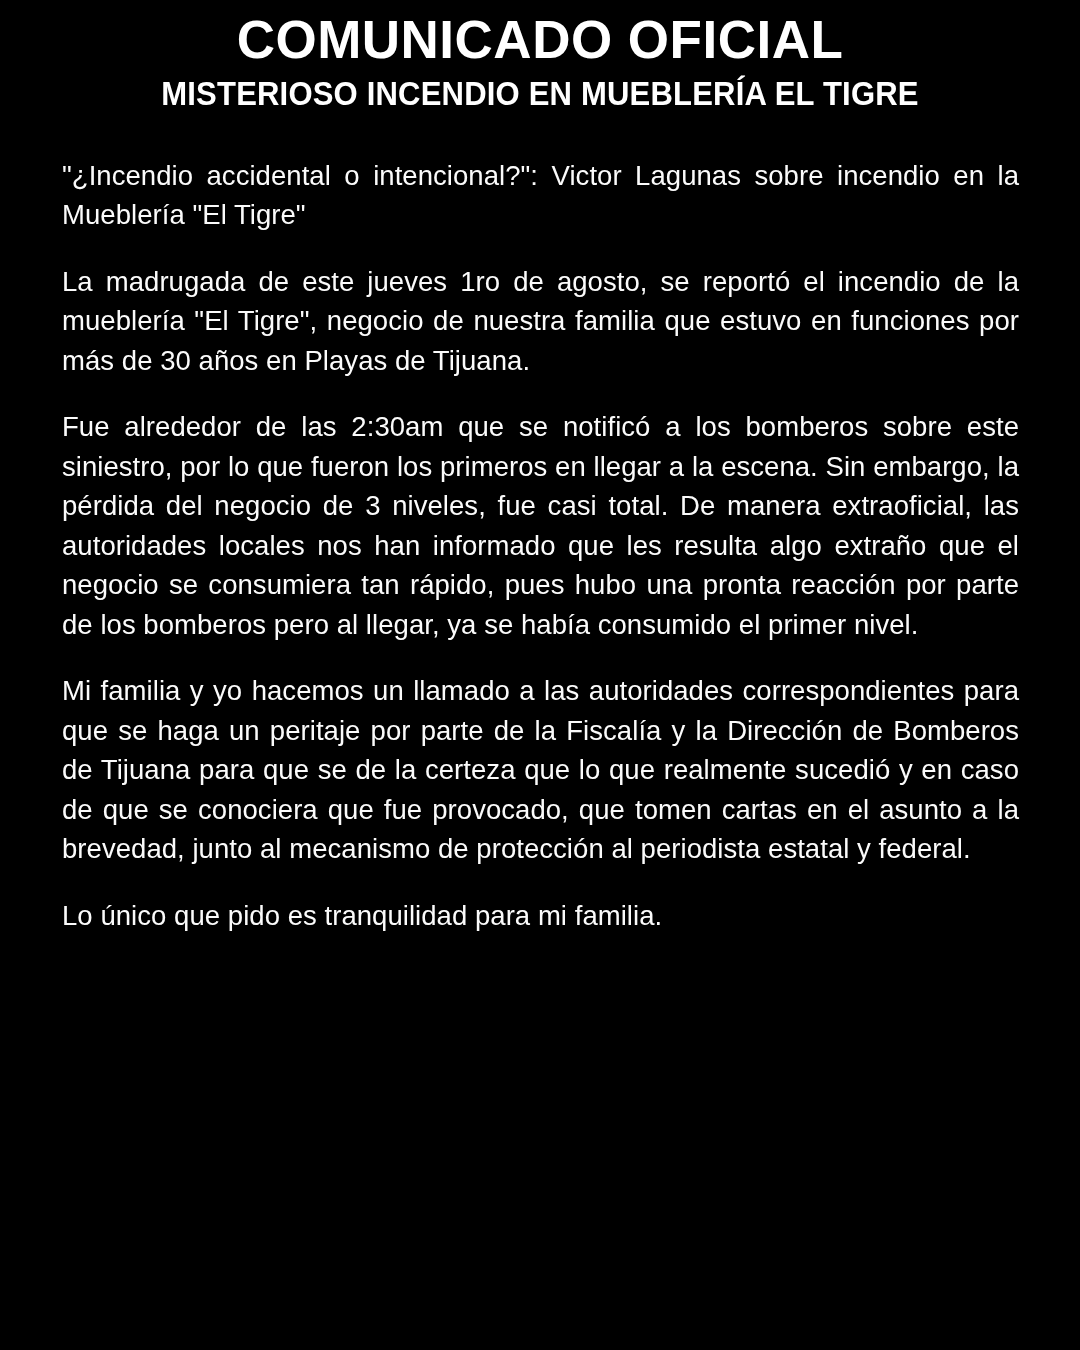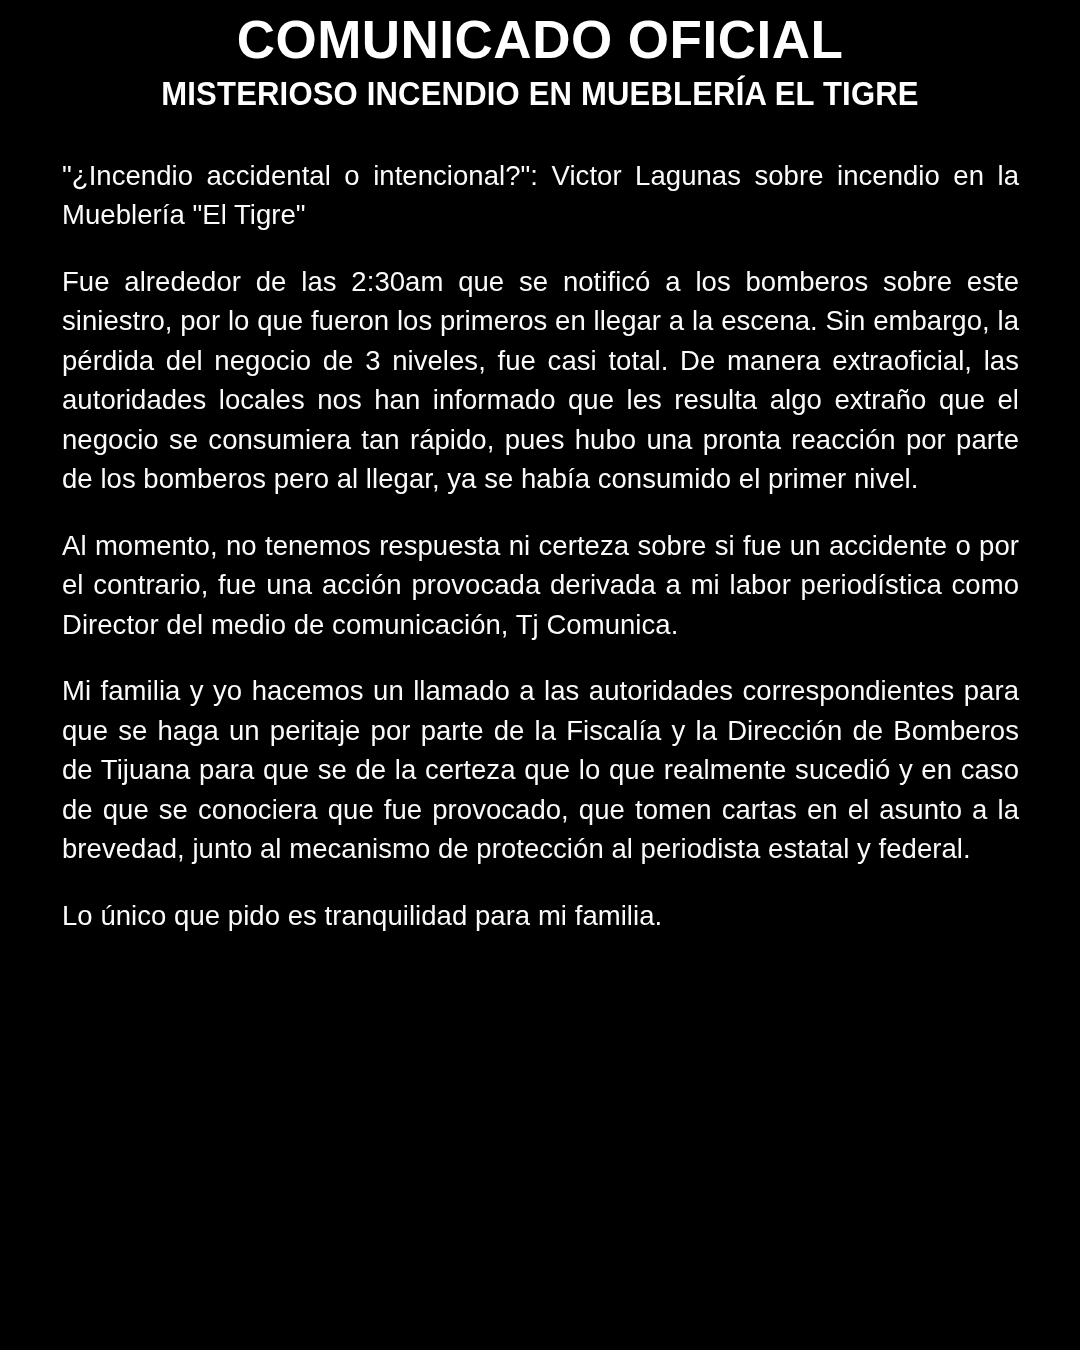--- a/index.html
+++ b/index.html
@@ -81,19 +81,19 @@
 
 <div class="sheet">
 
   <div class="header">
     <div class="title">COMUNICADO OFICIAL</div>
     <div class="subtitle">MISTERIOSO INCENDIO EN MUEBLERÍA EL TIGRE</div>
   </div>
 
   <div class="body-wrap">
     <p class="para">"¿Incendio accidental o intencional?": Victor Lagunas sobre incendio en la Mueblería "El Tigre"</p>
+    <p class="para">La madrugada de este jueves 1ro de agosto, se reportó el incendio de la mueblería "El Tigre", negocio de nuestra  familia que estuvo en funciones por más de 30 años en Playas de Tijuana.</p>
     <p class="para">Fue alrededor de las 2:30am que se notificó a los bomberos sobre este siniestro, por lo que fueron los primeros en llegar a la escena. Sin embargo, la pérdida del negocio de 3 niveles, fue casi total. De manera extraoficial, las autoridades locales nos han informado que les resulta algo extraño que el negocio se consumiera tan rápido, pues hubo una pronta reacción por parte de los bomberos pero al llegar, ya se había consumido el primer nivel.</p>
-    <p class="para">Al momento, no tenemos respuesta ni certeza sobre si fue un accidente o por el contrario, fue una acción provocada derivada a mi labor periodística como Director del medio de comunicación, Tj Comunica.</p>
     <p class="para">Mi familia y yo hacemos un llamado a las autoridades correspondientes para que se haga un peritaje por parte de la Fiscalía y la Dirección de Bomberos de Tijuana para que se de la certeza que lo que realmente sucedió y en caso de que se conociera que fue provocado, que tomen cartas en el asunto a la brevedad, junto al mecanismo de protección al periodista estatal y federal.</p>
     <p class="para">Lo único que pido es tranquilidad para mi familia.</p>
   </div>
 
 </div>
 
 </body></html>

